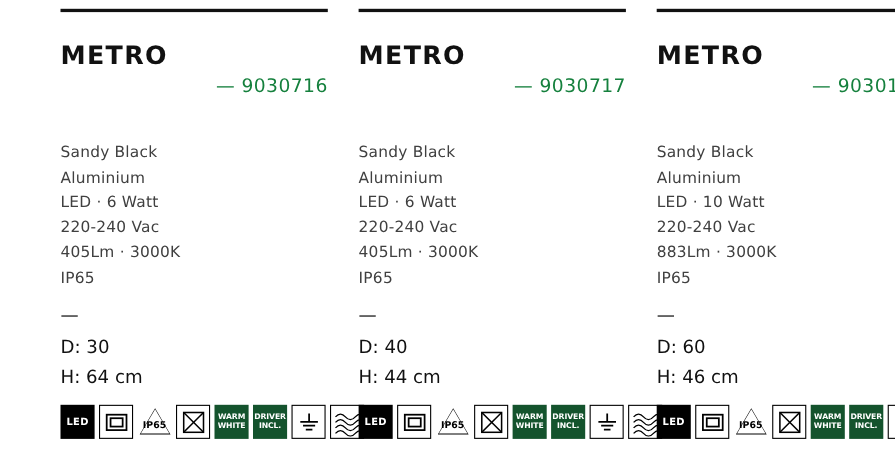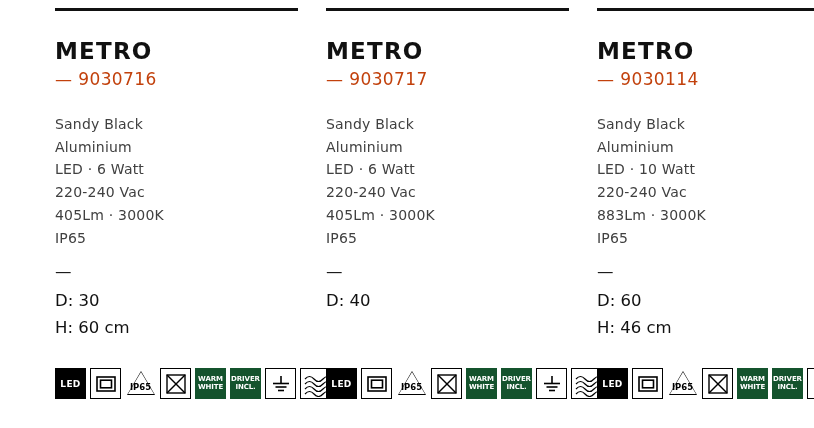--- a/index.html
+++ b/index.html
@@ -39,23 +39,24 @@
     font-size: 23px;
     font-weight: bold;
     letter-spacing: 1.2px;
     line-height: 1.05;
     margin: 0 0 6px 0;
     color: #111111;
   }
   .product-code {
     font-size: 17px;
     letter-spacing: 0.4px;
-    margin: 0 0 24px 0;
-    color: #c2410c;
+    margin: 0 0 39px 0;
+    color: #15803d;
     white-space: nowrap;
+    text-align: right;
   }
   .spec-list {
     font-size: 14px;
     line-height: 1.62;
     color: #404040;
     letter-spacing: 0.2px;
   }
   .spec-line {
     white-space: nowrap;
   }
@@ -156,21 +157,21 @@
       <div class="spec-line">Sandy Black</div>
       <div class="spec-line">Aluminium</div>
       <div class="spec-line">LED · 6 Watt</div>
       <div class="spec-line">220-240 Vac</div>
       <div class="spec-line">405Lm · 3000K</div>
       <div class="spec-line">IP65</div>
     </div>
     <div class="dash-sep">—</div>
     <div class="dims">
       <div class="spec-line">D: 30</div>
-      <div class="spec-line">H: 60 cm</div>
+      <div class="spec-line">H: 64 cm</div>
     </div>
 
     <div class="icon-row">
       <div class="icon-box icon-led">
           <span>LED</span>
         </div>
       <div class="icon-box icon-outline">
         <svg class="driver-svg" width="24" height="24" viewBox="0 0 24 24">
           <rect x="3" y="5" width="18" height="14" fill="none" stroke="#000" stroke-width="1.6"></rect>
           <rect x="6.5" y="8.2" width="11" height="7.6" fill="none" stroke="#000" stroke-width="1.6"></rect>
@@ -227,20 +228,21 @@
       <div class="spec-line">Sandy Black</div>
       <div class="spec-line">Aluminium</div>
       <div class="spec-line">LED · 6 Watt</div>
       <div class="spec-line">220-240 Vac</div>
       <div class="spec-line">405Lm · 3000K</div>
       <div class="spec-line">IP65</div>
     </div>
     <div class="dash-sep">—</div>
     <div class="dims">
       <div class="spec-line">D: 40</div>
+      <div class="spec-line">H: 44 cm</div>
     </div>
 
     <div class="icon-row">
       <div class="icon-box icon-led">
           <span>LED</span>
         </div>
       <div class="icon-box icon-outline">
         <svg width="24" height="24" viewBox="0 0 24 24">
           <rect x="3" y="5" width="18" height="14" fill="none" stroke="#000" stroke-width="1.6"></rect>
           <rect x="6.5" y="8.2" width="11" height="7.6" fill="none" stroke="#000" stroke-width="1.6"></rect>

